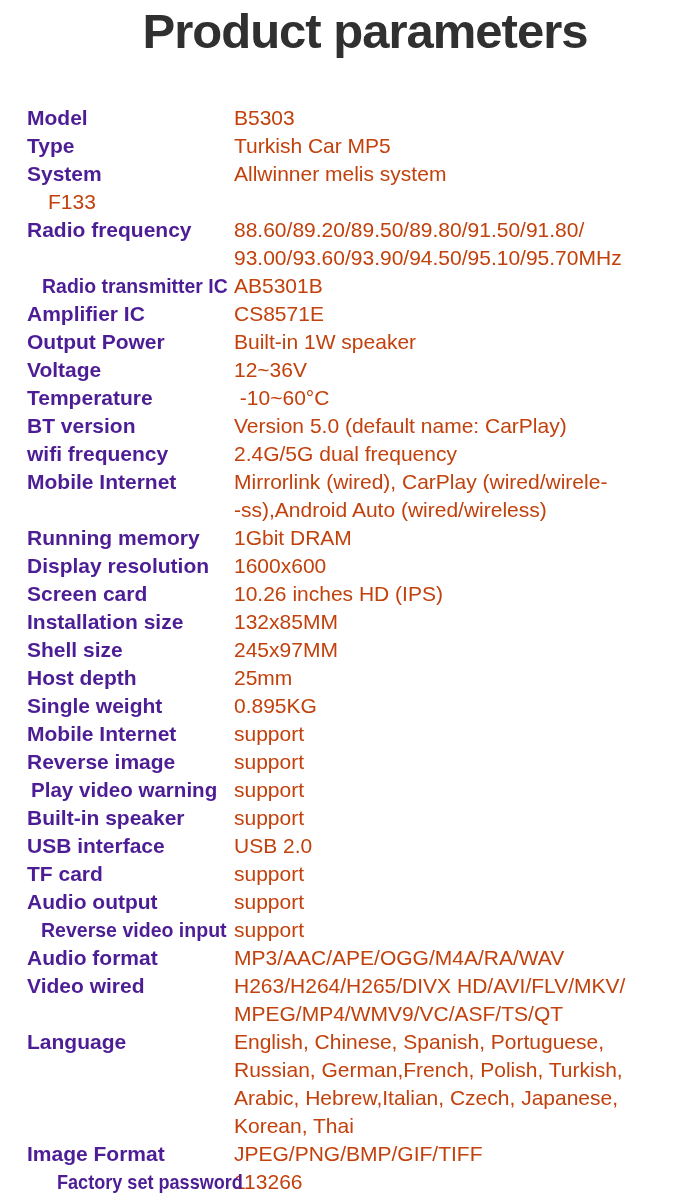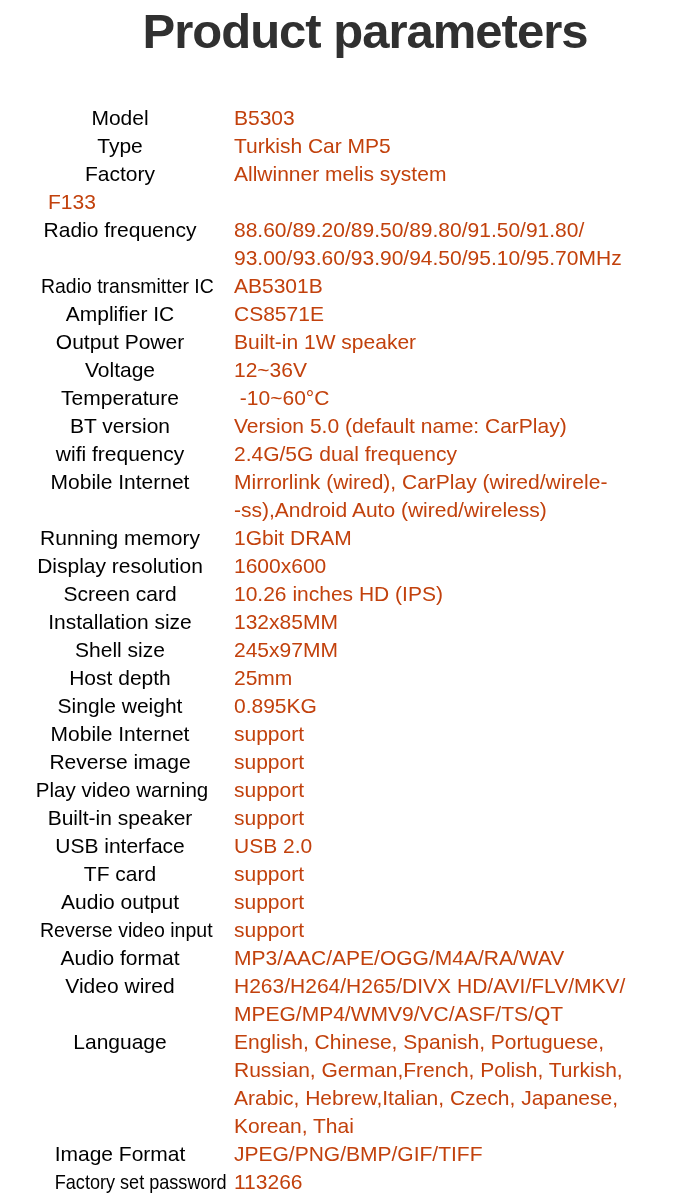--- a/index.html
+++ b/index.html
@@ -33,23 +33,23 @@
   }
   .spec-row {
     display: flex;
     align-items: flex-start;
     font-size: 21px;
     line-height: 28px;
   }
   .spec-label {
     flex: none;
     width: 186px;
-    text-align: center;
-    font-weight: 400;
-    color: #000000;
+    text-align: left;
+    font-weight: 700;
+    color: #4c1d95;
     overflow: visible;
   }
   .spec-label-inner {
     display: inline-block;
     white-space: nowrap;
     transform-origin: 100% 50%;
   }
   .spec-value {
     flex: 1;
     min-width: 0;
@@ -74,21 +74,21 @@
 
   <div class="spec-row">
     <div class="spec-label">
       <span class="spec-label-inner">Type</span>
     </div>
     <div class="spec-value">Turkish Car MP5</div>
   </div>
 
   <div class="spec-row">
     <div class="spec-label">
-      <span class="spec-label-inner">Factory</span>
+      <span class="spec-label-inner">System</span>
     </div>
     <div class="spec-value">Allwinner melis system</div>
   </div>
 
   <div class="spec-row">
     <div class="spec-value">F133</div>
   </div>
 
   <div class="spec-row">
     <div class="spec-label">

